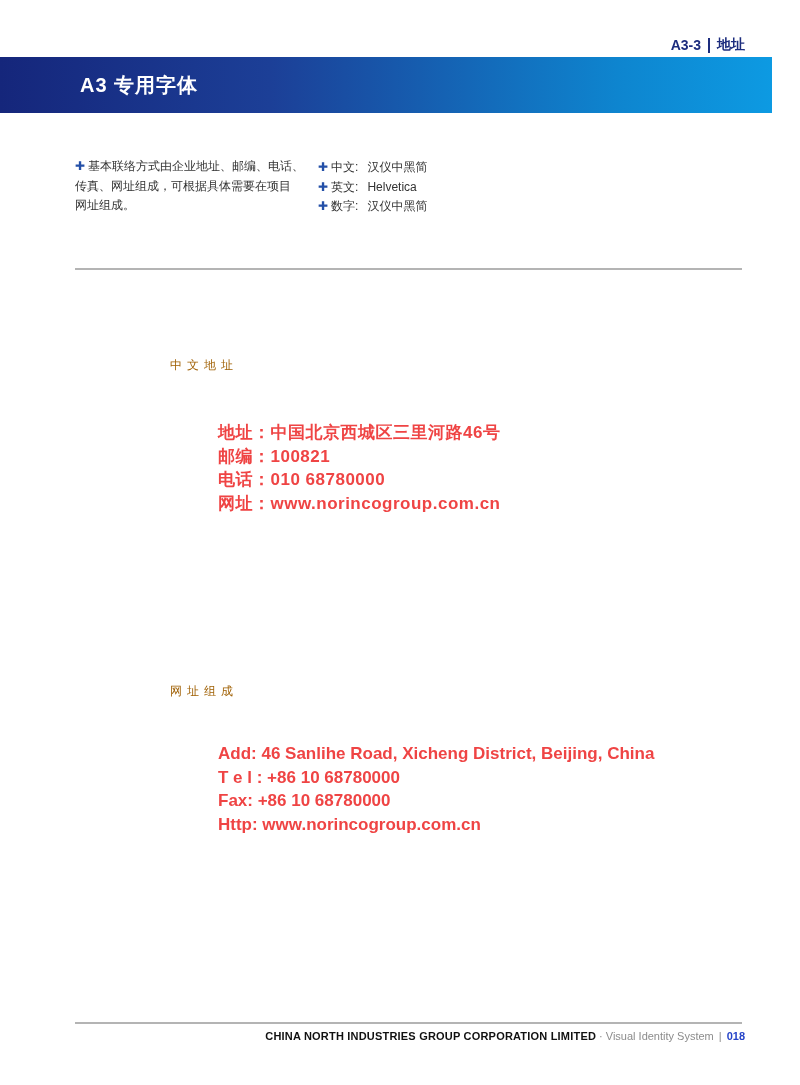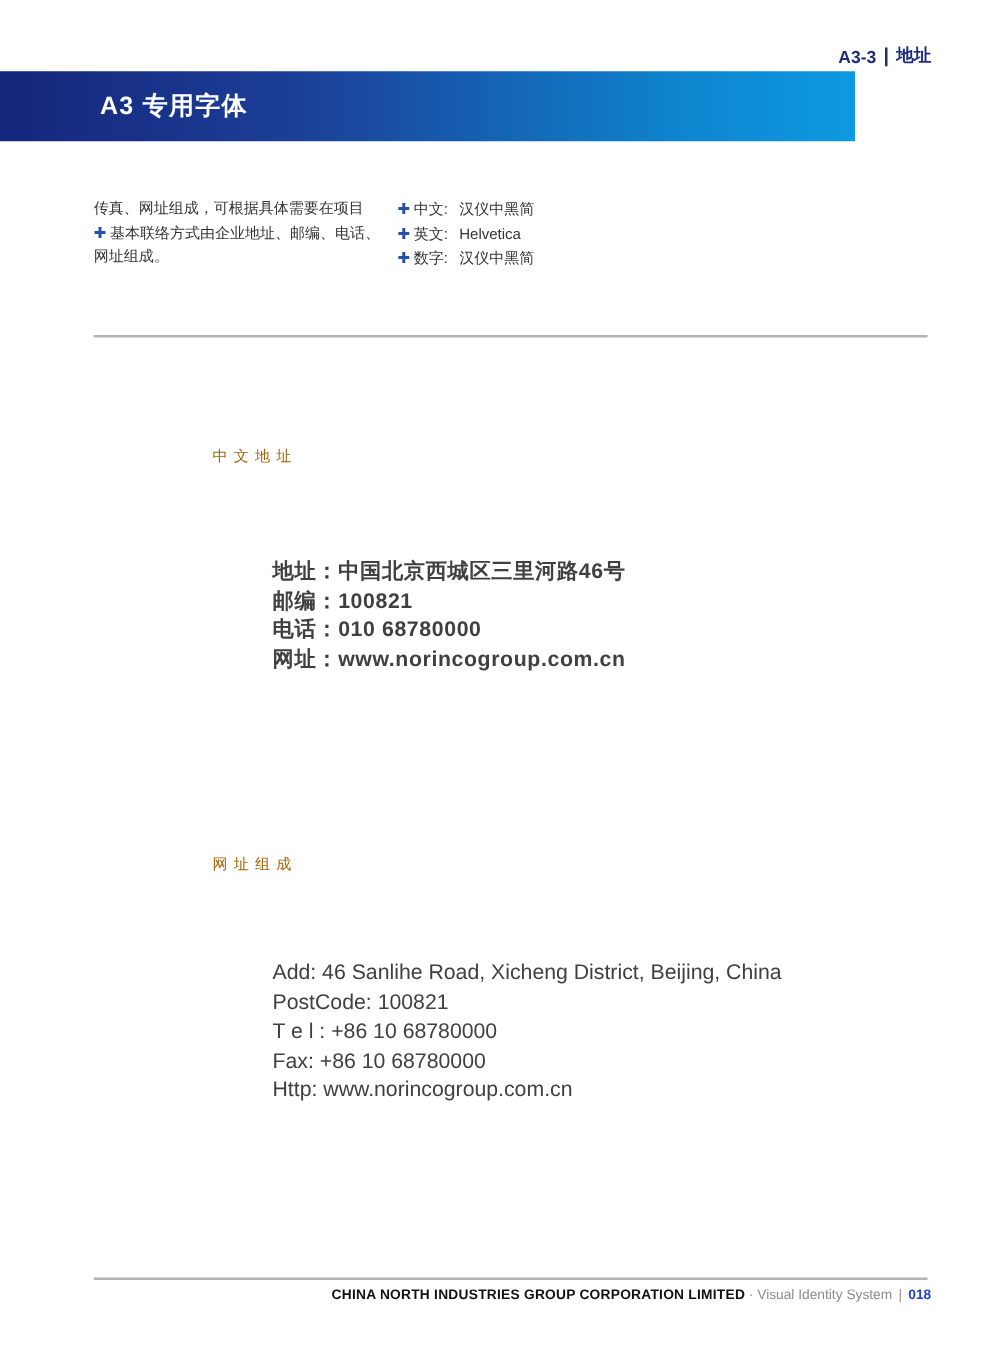--- a/index.html
+++ b/index.html
@@ -31,21 +31,21 @@
     height: 15px;
     background: #1d2d7e;
     margin: 0 7px;
   }
 
   
   .header-bar {
     position: absolute;
     top: 57px;
     left: 0;
-    width: 684px;
+    width: 772px;
     height: 56px;
     background: linear-gradient(90deg, #15267b 0%, #1c3f97 35%, #0e85cf 80%, #0d9ae2 100%);
   }
   .header-title {
     position: absolute;
     left: 80px;
     top: 0;
     line-height: 56px;
     font-size: 20px;
     font-weight: bold;
@@ -101,26 +101,25 @@
   }
   .cn-label { top: 357px; }
   .en-label { top: 683px; }
 
   
   .addr-block {
     position: absolute;
     left: 218px;
     font-size: 17px;
     line-height: 23.5px;
-    color: #404040;
+    color: #ef4444;
     white-space: nowrap;
-    margin-top: 24px;
   }
   .cn-block { top: 421px; font-weight: bold; letter-spacing: 0.5px; }
-  .en-block { top: 742px; font-weight: normal; }
+  .en-block { top: 742px; font-weight: bold; }
 
   
   .footer {
     position: absolute;
     top: 1030px;
     right: 55px;
     font-size: 11px;
     color: #8c8c8c;
     white-space: nowrap;
   }
@@ -138,22 +137,22 @@
     <span>A3-3</span>
     <span class="corner-sep"></span>
     <span>地址</span>
   </div>
 
   <div class="header-bar">
     <span class="header-title">A3 专用字体</span>
   </div>
 
   <div class="intro-left">
+    <div><span class="marker">✚</span><span>基本联络方式由企业地址、邮编、电话、</span></div>
     <div>传真、网址组成，可根据具体需要在项目</div>
-    <div><span class="marker">✚</span><span>基本联络方式由企业地址、邮编、电话、</span></div>
     <div>网址组成。</div>
   </div>
 
   <div class="font-specs">
     <div>
       <span class="marker">✚</span><span>中文:</span><span class="spec-value">汉仪中黑简</span>
     </div>
     <div>
       <span class="marker">✚</span><span>英文:</span><span class="spec-value">Helvetica</span>
     </div>
@@ -168,21 +167,20 @@
   <div class="addr-block cn-block">
     <div>地址：中国北京西城区三里河路46号</div>
     <div>邮编：100821</div>
     <div>电话：010 68780000</div>
     <div>网址：www.norincogroup.com.cn</div>
   </div>
 
   <div class="addr-label en-label">网址组成</div>
   <div class="addr-block en-block">
     <div>Add: 46 Sanlihe Road, Xicheng District, Beijing, China</div>
-    <div>PostCode: 100821</div>
     <div>T e l : +86 10 68780000</div>
     <div>Fax: +86 10 68780000</div>
     <div>Http: www.norincogroup.com.cn</div>
   </div>
 
   <div class="footer-line"></div>
   <div class="footer">
     <span class="f-company">CHINA NORTH INDUSTRIES GROUP CORPORATION LIMITED</span><span class="f-sep">·</span><span class="f-system">Visual Identity System</span><span class="f-bar">|</span><span class="f-page">018</span>
   </div>
 

